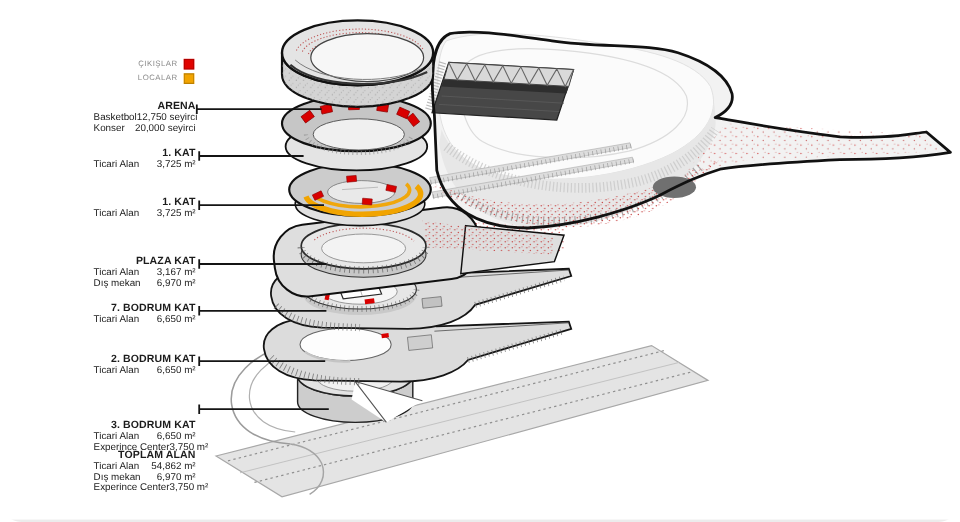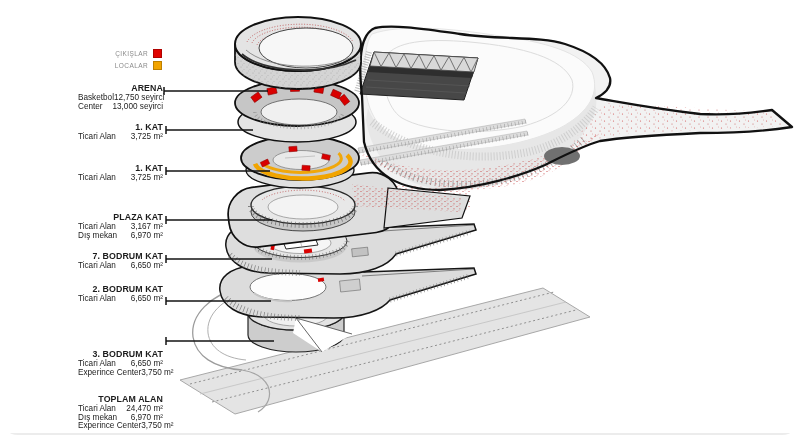--- a/index.html
+++ b/index.html
@@ -231,22 +231,22 @@
     </div>
   </div>
 
   <div class="floor" style="top:83px">
     <div class="floor-name">ARENA</div>
     <div class="floor-row">
       <span class="fl">Basketbol</span>
       <span class="fv">12,750 seyirci</span>
     </div>
     <div class="floor-row">
-      <span class="fl">Center</span>
-      <span class="fv">13,000 seyirci</span>
+      <span class="fl">Konser</span>
+      <span class="fv">20,000 seyirci</span>
     </div>
   </div>
 
   <div class="floor" style="top:122px">
     <div class="floor-name">1. KAT</div>
     <div class="floor-row">
       <span class="fl">Ticari Alan</span>
       <span class="fv">3,725 m²</span>
     </div>
   </div>
@@ -272,45 +272,45 @@
   </div>
 
   <div class="floor" style="top:251px">
     <div class="floor-name">7. BODRUM KAT</div>
     <div class="floor-row">
       <span class="fl">Ticari Alan</span>
       <span class="fv">6,650 m²</span>
     </div>
   </div>
 
-  <div class="floor" style="top:284px">
+  <div class="floor" style="top:294px">
     <div class="floor-name">2. BODRUM KAT</div>
     <div class="floor-row">
       <span class="fl">Ticari Alan</span>
       <span class="fv">6,650 m²</span>
     </div>
   </div>
 
   <div class="floor" style="top:349px">
     <div class="floor-name">3. BODRUM KAT</div>
     <div class="floor-row">
       <span class="fl">Ticari Alan</span>
       <span class="fv">6,650 m²</span>
     </div>
     <div class="floor-row">
       <span class="fl">Experince Center</span>
       <span class="fv">3,750 m²</span>
     </div>
   </div>
 
-  <div class="floor" style="top:394px">
+  <div class="floor" style="top:374px">
     <div class="floor-name">TOPLAM ALAN</div>
     <div class="floor-row">
       <span class="fl">Ticari Alan</span>
-      <span class="fv">24,470 m²</span>
+      <span class="fv">54,862 m²</span>
     </div>
     <div class="floor-row">
       <span class="fl">Dış mekan</span>
       <span class="fv">6,970 m²</span>
     </div>
     <div class="floor-row">
       <span class="fl">Experince Center</span>
       <span class="fv">3,750 m²</span>
     </div>
   </div>

